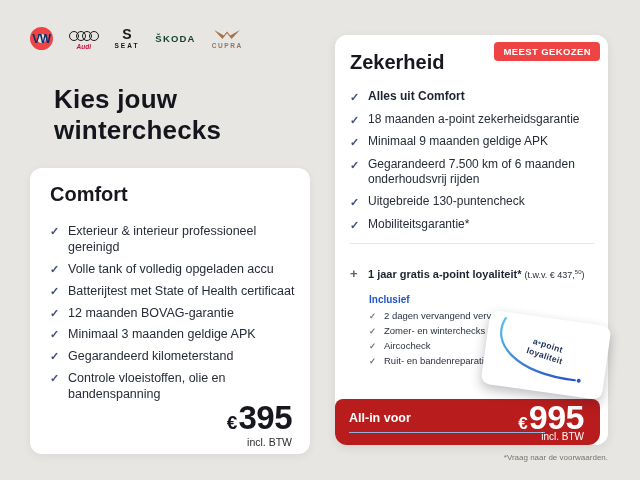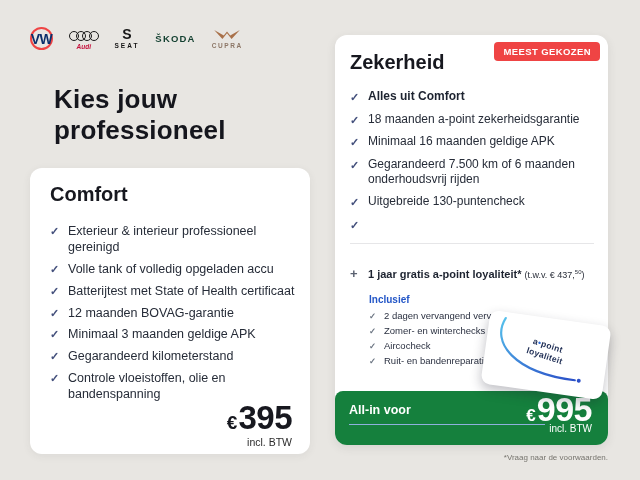--- a/index.html
+++ b/index.html
@@ -9,23 +9,23 @@
     background: #e8e6e2;
     font-family: "Liberation Sans", sans-serif;
     overflow: hidden;
     color: #23293a;
   }
 
   
   .brands { position: absolute; left: 30px; top: 27px; display: flex; align-items: center; gap: 16px; }
   .brand { display: flex; flex-direction: column; align-items: center; gap: 2px; }
   .vw-circle {
-    width: 23px; height: 23px; border: 2px solid #ef4444; border-radius: 50%;
+    width: 23px; height: 23px; border: 7px solid #ef4444; border-radius: 50%;
     display: flex; align-items: center; justify-content: center;
-    font-size: 14px; font-weight: bold; color: #0b2f6b; letter-spacing: -0.5px;
+    font-size: 12px; font-weight: bold; color: #0b2f6b; letter-spacing: -0.5px;
   }
   .audi-rings { display: flex; margin-top: 3px; }
   .audi-rings i { width: 10px; height: 10px; border: 1.6px solid #1a1a1a; border-radius: 50%; display: block; }
   .audi-rings i + i { margin-left: -3.5px; }
   .audi-word { font-size: 6.5px; font-weight: bold; font-style: italic; color: #c5133d; }
   .seat-s { font-size: 14px; font-weight: bold; color: #151515; line-height: 12px; }
   .seat-word { font-size: 6.5px; font-weight: bold; letter-spacing: 2px; color: #151515; }
   .skoda-word { font-size: 9.5px; font-weight: bold; letter-spacing: 1.2px; color: #123f2f; text-align: center; }
   .cupra-mark { display: block; }
   .cupra-word { font-size: 6.5px; font-weight: bold; letter-spacing: 1.6px; color: #8d7767; }
@@ -94,22 +94,22 @@
   .loyalty-card-text {
     position: absolute; left: 42px; top: 22px;
     transform: rotate(10deg);
     font-size: 8.5px; font-weight: bold; color: #1c2b52;
     line-height: 10.5px; text-align: center; letter-spacing: 0.3px;
   }
   .loyalty-card-text .dot { color: #2f6bd6; }
 
   
   .z-footer {
-    position: absolute; left: 0; right: 0; bottom: 0; height: 54px;
-    background: #15803d; border-radius: 8px 8px 12px 12px; z-index: 2;
+    position: absolute; left: 0; right: 8px; bottom: 0; height: 46px;
+    background: #b91c1c; border-radius: 8px 8px 12px 12px; z-index: 2;
   }
   .allin { position: absolute; left: 14px; top: 12px; color: #ffffff; font-weight: bold; font-size: 12.5px; }
   .f-line { position: absolute; left: 14px; top: 33px; width: 196px; height: 1px; background: #8fb0dd; }
   .f-price { position: absolute; right: 16px; top: 2px; display: flex; align-items: baseline; color: #ffffff; font-weight: bold; }
   .f-cur { font-size: 17px; margin-right: 1px; }
   .f-amount { font-size: 34px; letter-spacing: -0.5px; line-height: 32px; text-align: center; }
   .f-note { position: absolute; right: 16px; top: 32px; color: #ffffff; font-size: 10px; }
 
   .disclaimer { position: absolute; right: 32px; top: 453px; font-size: 8px; color: #76746e; }
 </style>
@@ -141,21 +141,21 @@
   <div class="brand">
     <svg class="cupra-mark" width="26" height="11" viewBox="0 0 28 12">
       <path d="M0 1 L9 11 L14 4.5 L19 11 L28 1 L17.5 7 L14 2.8 L10.5 7 Z" fill="#a9714a"></path>
     </svg>
     <span class="cupra-word">CUPRA</span>
   </div>
 </div>
 
 <div class="page-title">
   <div>Kies jouw</div>
-  <div>professioneel</div>
+  <div>winterchecks</div>
 </div>
 
 <div class="card card-comfort">
   <div class="comfort-inner">
     <div class="card-title">Comfort</div>
     <ul class="checklist">
       <li>
           <span class="check">✓</span>
           <span>Exterieur &amp; interieur professioneel gereinigd</span>
         </li>
@@ -202,32 +202,33 @@
       <li class="bold">
           <span class="check">✓</span>
           <span>Alles uit Comfort</span>
         </li>
       <li>
           <span class="check">✓</span>
           <span>18 maanden a-point zekerheidsgarantie</span>
         </li>
       <li>
           <span class="check">✓</span>
-          <span>Minimaal 16 maanden geldige APK</span>
+          <span>Minimaal 9 maanden geldige APK</span>
         </li>
       <li>
           <span class="check">✓</span>
           <span>Gegarandeerd 7.500 km of 6 maanden onderhoudsvrij rijden</span>
         </li>
       <li>
           <span class="check">✓</span>
           <span>Uitgebreide 130-puntencheck</span>
         </li>
       <li>
           <span class="check">✓</span>
+          <span>Mobiliteitsgarantie*</span>
         </li>
     </ul>
     <div class="divider"></div>
     <div class="loyalty-row">
       <span class="plus">+</span>
       <div>
         <span class="loyalty-title">1 jaar gratis a-point loyaliteit*</span><span class="loyalty-note"><span>(t.w.v. € 437,</span><sup>50</sup><span>)</span></span>
       </div>
     </div>
     <div class="inclusief">Inclusief</div>

